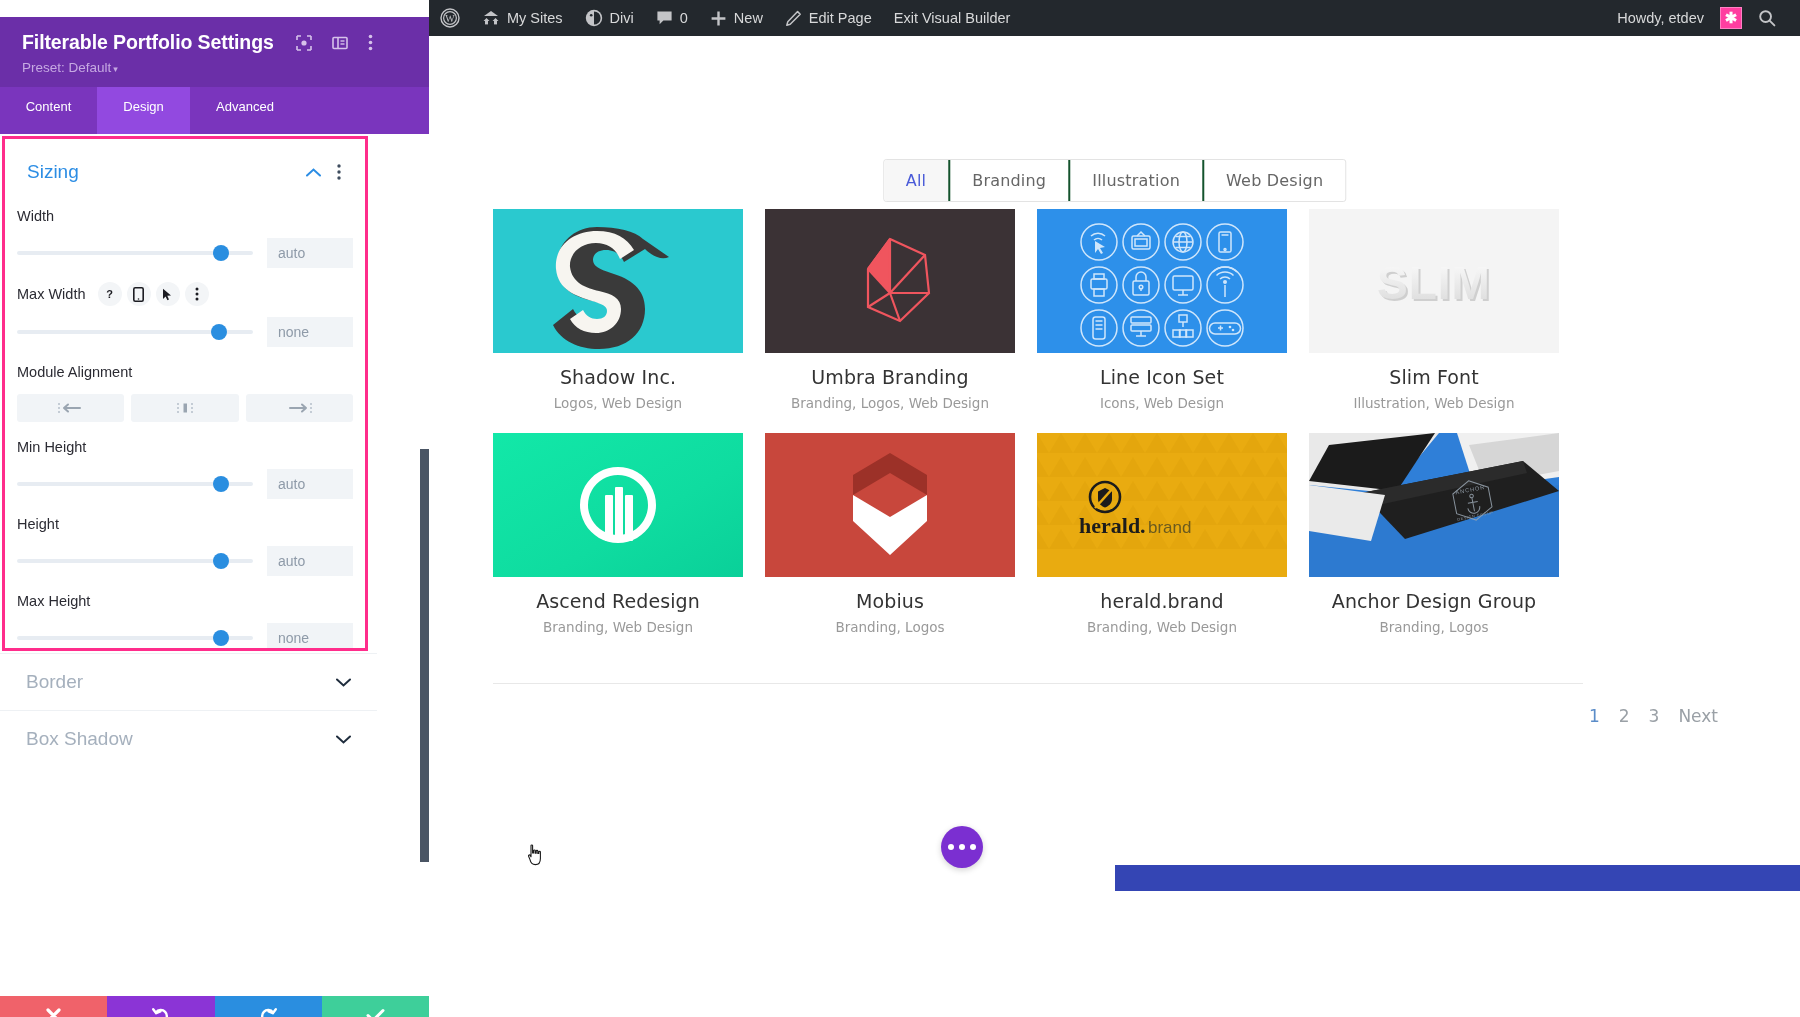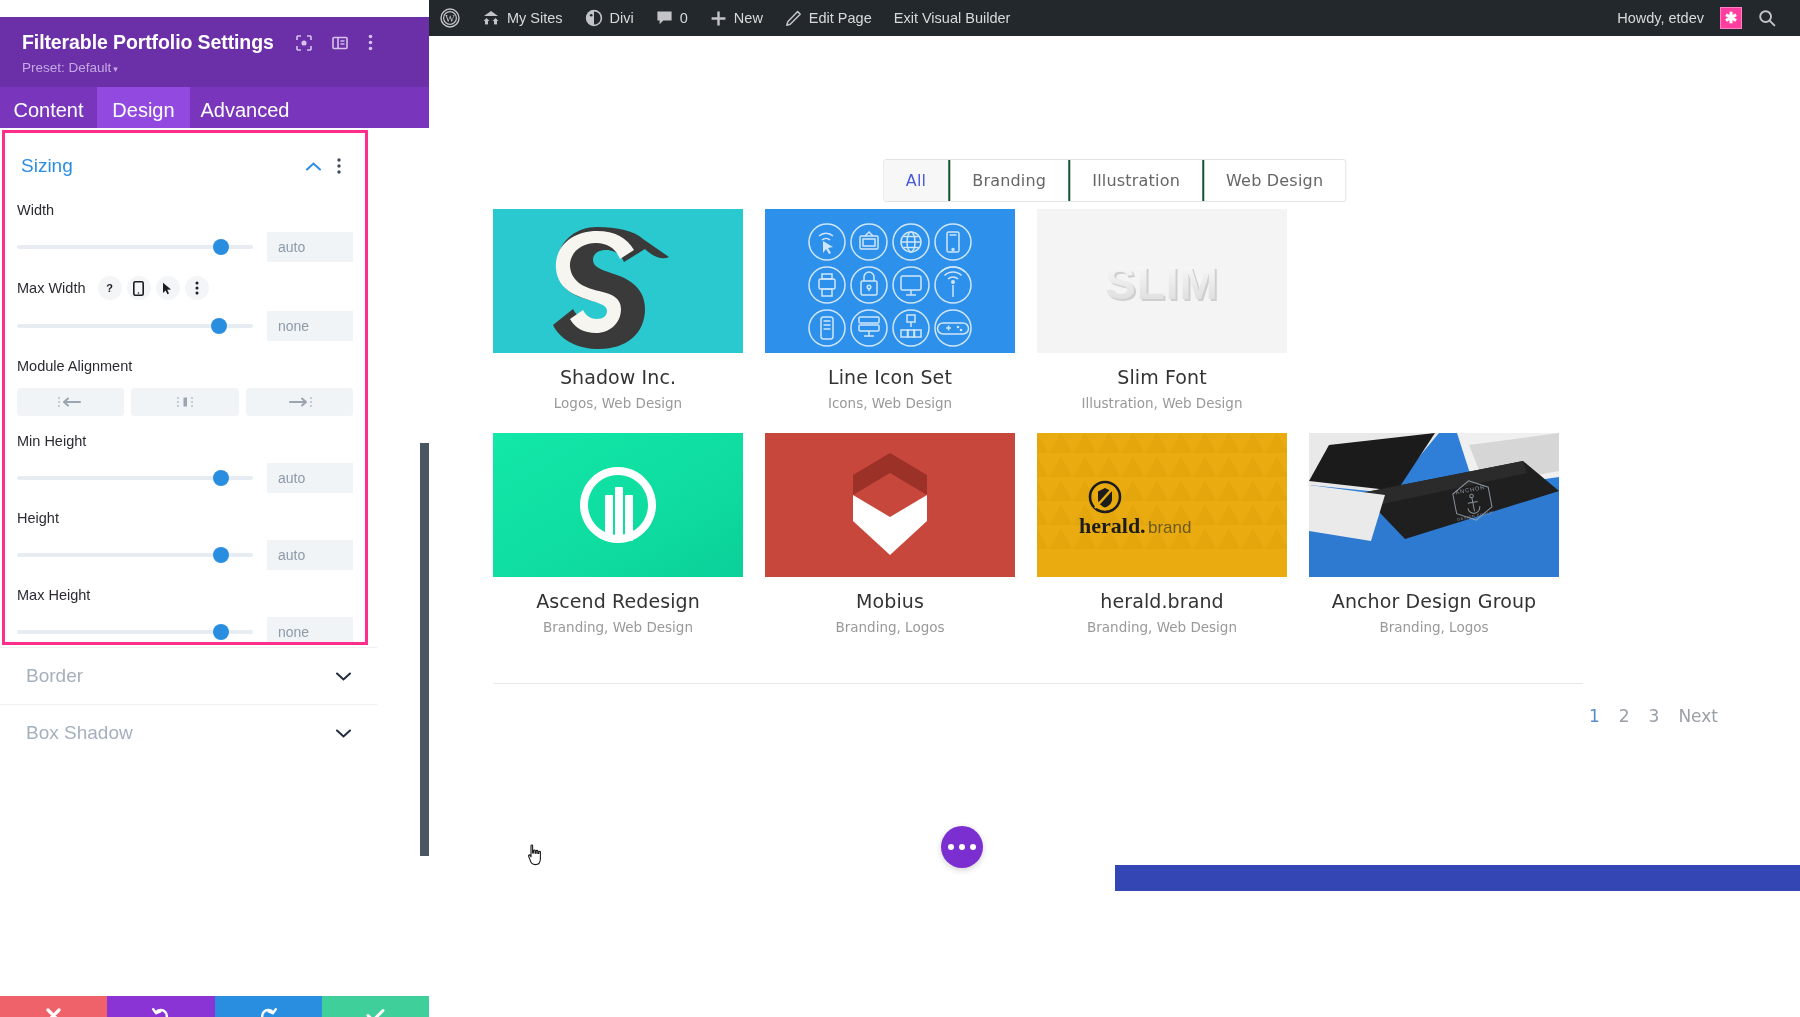--- a/index.html
+++ b/index.html
@@ -33,23 +33,23 @@
   .header-icons { display: flex; align-items: center; margin-left: 22px; gap: 20px; }
   .hdr-ico { color: #d6c2ea; cursor: pointer; display:flex; align-items:center; }
   .panel-preset {
     color: #c6a9e2; font-size: 13.5px; margin-top: 6px; cursor: pointer;
   }
   .panel-preset .caret { font-size: 9px; margin-left: 2px; }
 
   .tabs { display: flex; background: #7a35bd; }
   .tab {
     flex: 0 0 auto;
-    padding: 12px 0 6px 0;
+    padding: 12px 0 20px 0;
     text-align: center;
-    color: #ffffff; font-size: 20px;
+    color: #ffffff; font-size: 13px;
     cursor: pointer;
     background: transparent;
   }
   .tab.w1 { width: 97px; }
   .tab.w2 { width: 93px; }
   .tab.w3 { width: 110px; }
   .tab.active { background: #9249e0; font-weight: normal; }
 
   .panel-scroll {
     flex: 1; position: relative; overflow: hidden; background: #fff;
@@ -58,21 +58,21 @@
   
   .section-highlight {
     position: absolute; left: 2px; top: 2px;
     width: 366px; height: 515px;
     border: 3px solid #ff2d8b;
     background: #fff;
     overflow: hidden;
   }
   .sec-head {
     display: flex; align-items: center;
-    padding: 22px 24px 8px 16px;
+    padding: 22px 24px 8px 22px;
   }
   .sec-title { font-size: 19px; color: #2c8de4; font-weight: normal; flex: 1; }
   .sec-chevron { color: #2c8de4; font-size: 13px; margin-right: 16px; cursor: pointer; }
   .sec-dots { color: #3e4c5e; cursor: pointer; display:flex;}
 
   .field { padding: 0 12px; margin-top: 14px; }
   .field-label-row { display: flex; align-items: center; min-height: 22px; }
   .field-label { font-size: 14.5px; color: #2b2b33; }
   .mini-icons { display: flex; align-items: center; gap: 5px; margin-left: 12px; }
   .mini-ico {
@@ -570,20 +570,39 @@
           <div class="pf-thumb th-shadow">
             <svg width="250" height="144" viewBox="0 0 250 144">
               <path d="M104 18 C78 18 62 38 64 60 C66 82 84 88 100 92 C112 95 118 98 118 104 C118 110 112 114 104 114 C92 114 84 108 80 100 L60 116 C68 132 86 140 106 140 C134 140 152 124 152 100 C152 80 138 70 118 64 C106 60 100 57 100 51 C100 45 105 41 113 41 C122 41 128 46 131 53 L152 40 C158 46 168 52 176 48 L150 30 C142 22 124 18 104 18 Z" fill="#3a3a3a"></path>
               <path d="M103 34 C86 34 76 46 77 58 C79 74 93 79 106 82 C119 85 128 89 128 100 C128 114 117 124 103 124 C91 124 82 119 77 110 L90 101 C93 107 98 110 104 110 C110 110 114 107 114 102 C114 97 109 95 99 92 C83 87 65 81 63 60 C61 38 79 22 104 22 C122 22 134 29 141 41 L127 50 C123 40 115 34 103 34 Z" fill="#f7f5f0"></path>
             </svg>
           </div>
           <div class="pf-title">Shadow Inc.</div>
           <div class="pf-cats">Logos, Web Design</div>
         </div>
 
+        <div class="pf-item">
+          <div class="pf-thumb th-umbra">
+            <svg width="250" height="144" viewBox="0 0 250 144">
+              <polygon points="125,30 103,60 125,84" fill="#f0555e"></polygon>
+              <g stroke="#f0555e" stroke-width="2.2" fill="none">
+                <polygon points="125,30 160,46 164,84 135,112 103,98 103,60"></polygon>
+                <line x1="125" y1="30" x2="103" y2="60"></line>
+                <line x1="125" y1="30" x2="125" y2="84"></line>
+                <line x1="103" y1="60" x2="125" y2="84"></line>
+                <line x1="103" y1="98" x2="125" y2="84"></line>
+                <line x1="135" y1="112" x2="125" y2="84"></line>
+                <line x1="164" y1="84" x2="125" y2="84"></line>
+                <line x1="160" y1="46" x2="125" y2="84"></line>
+              </g>
+            </svg>
+          </div>
+          <div class="pf-title">Umbra Branding</div>
+          <div class="pf-cats">Branding, Logos, Web Design</div>
+        </div>
 
         <div class="pf-item">
           <div class="pf-thumb th-icons">
             <svg width="250" height="144" viewBox="0 0 250 144">
               <g stroke="#cfe6fb" stroke-width="1.5" fill="none">
 
                 <circle cx="62" cy="33" r="18"></circle>
                 <path d="M54 27 a10 10 0 0 1 14 0 M57 31 a6 6 0 0 1 8 0"></path>
                 <path d="M58 32 L58 44 L61 40 L64 45 L66 44 L63 39 L68 38 Z" fill="#cfe6fb" stroke="none"></path>
                 <circle cx="104" cy="33" r="18"></circle>

